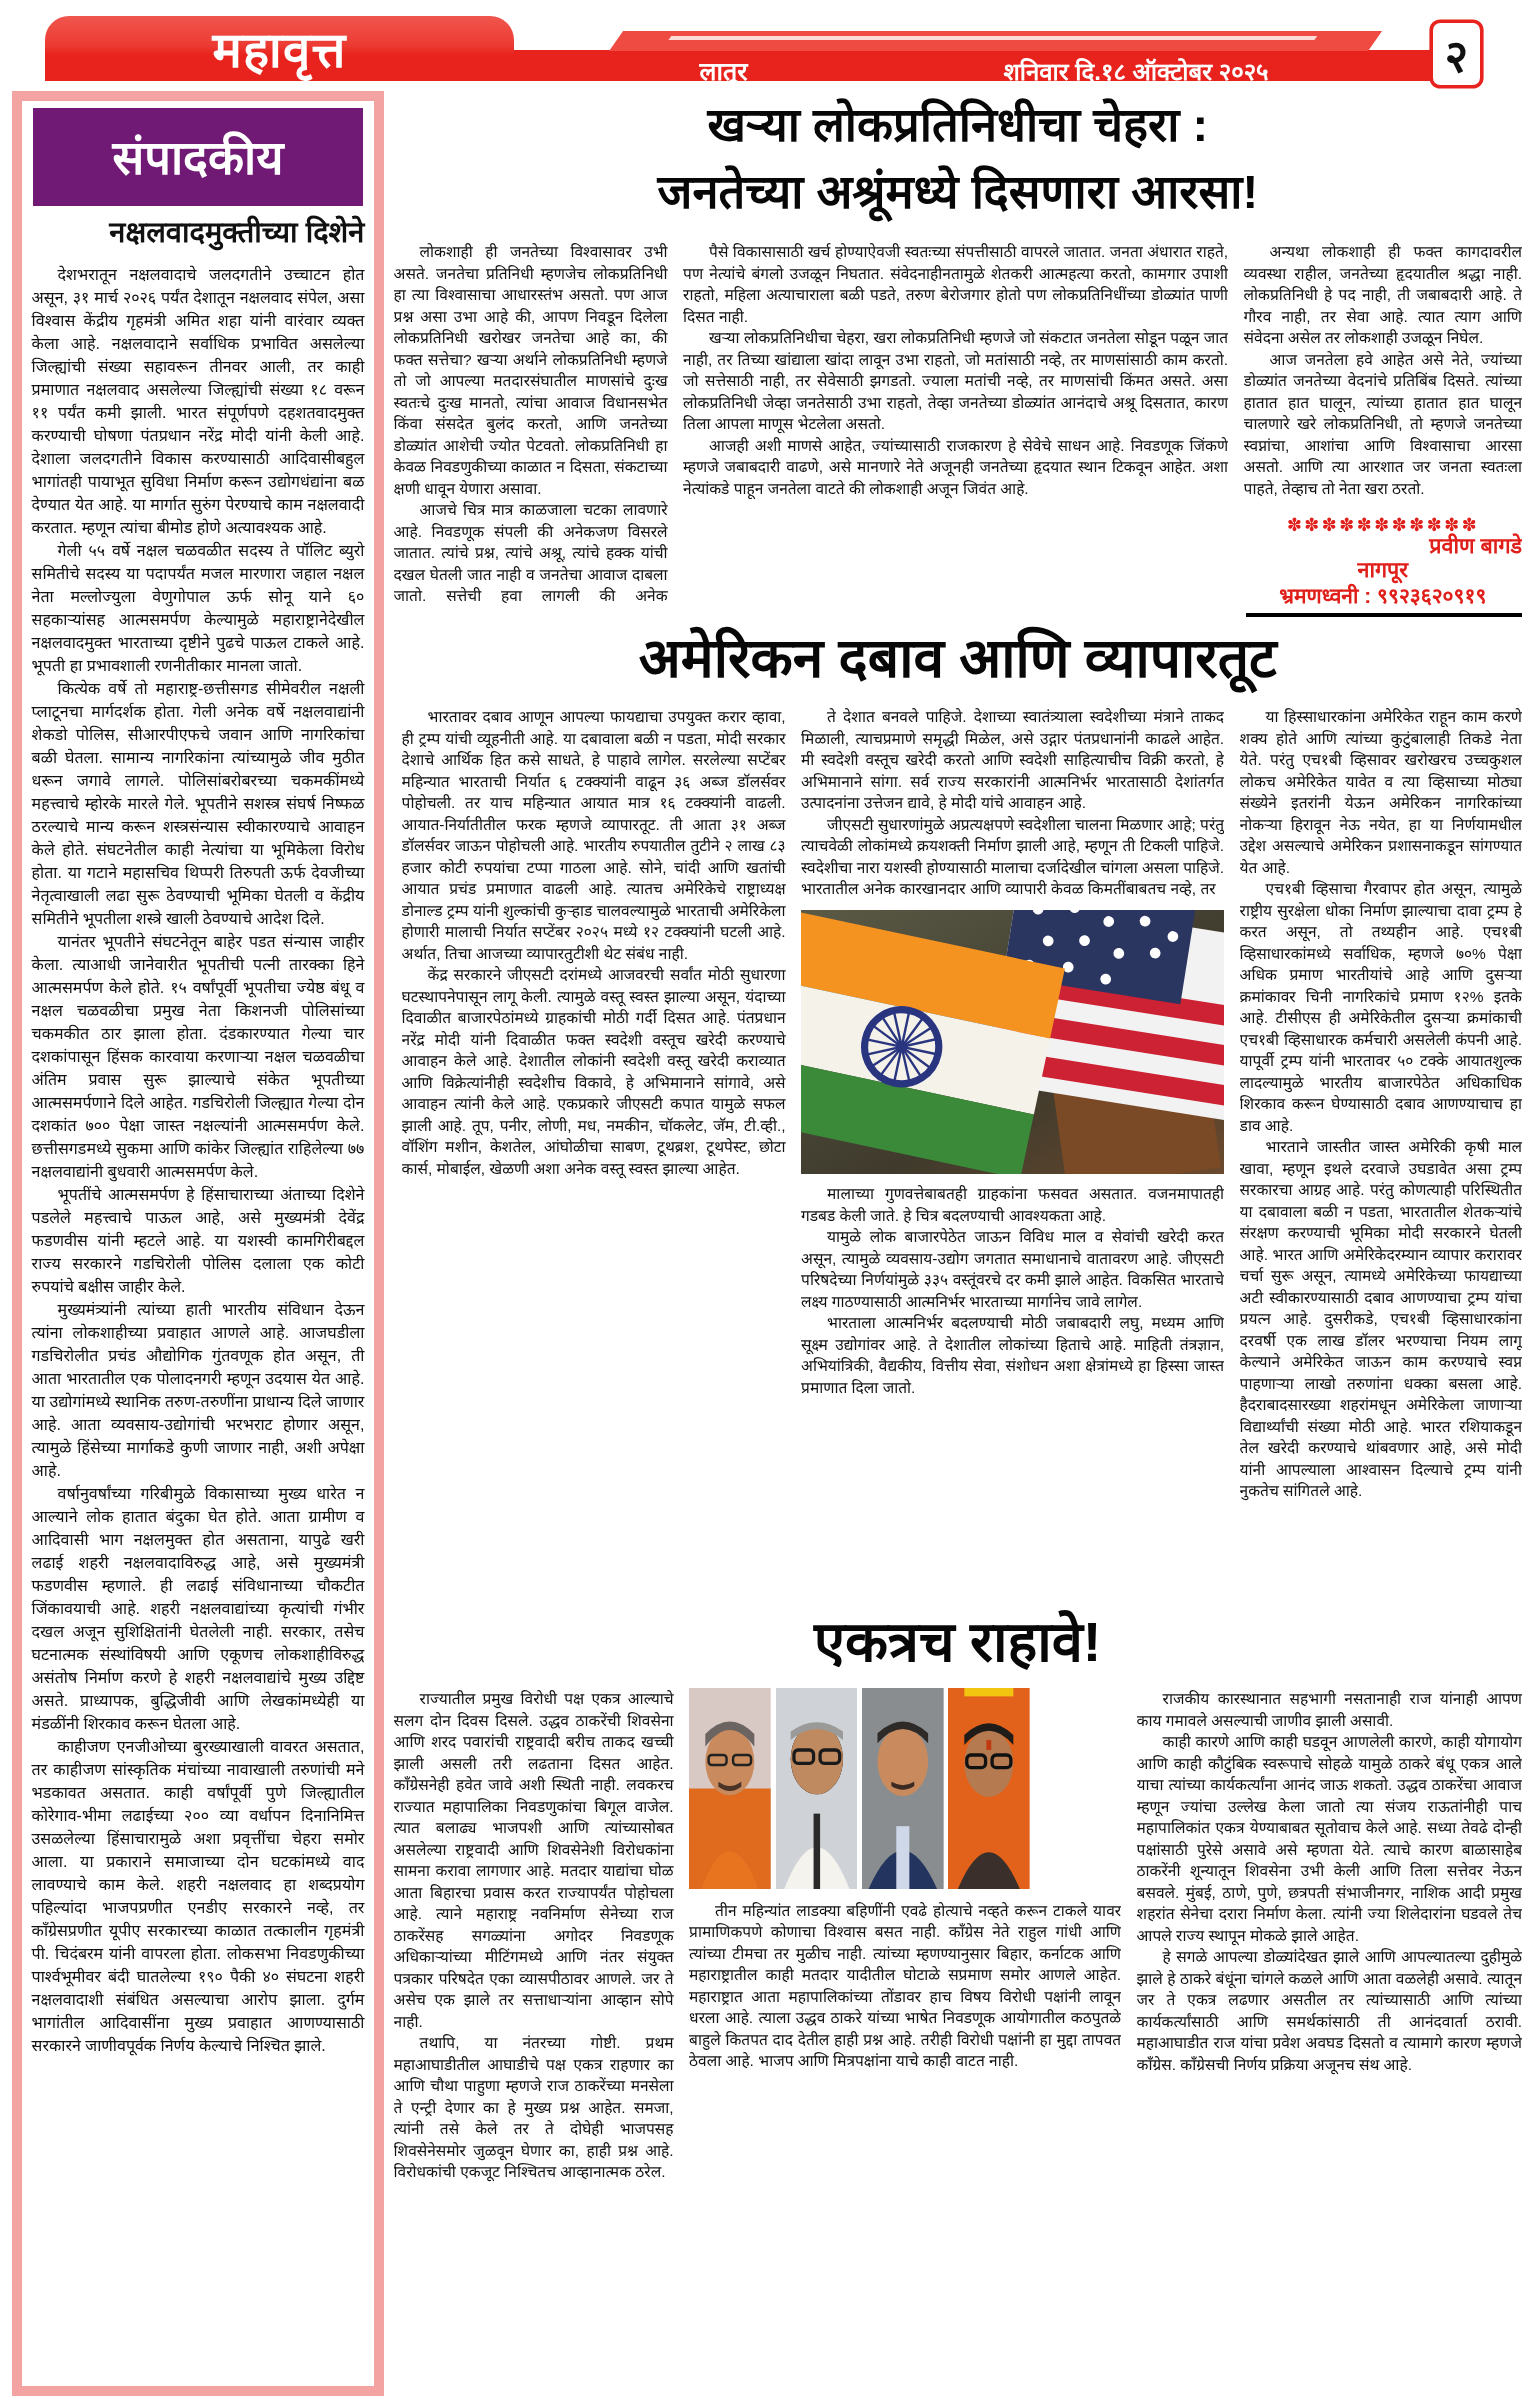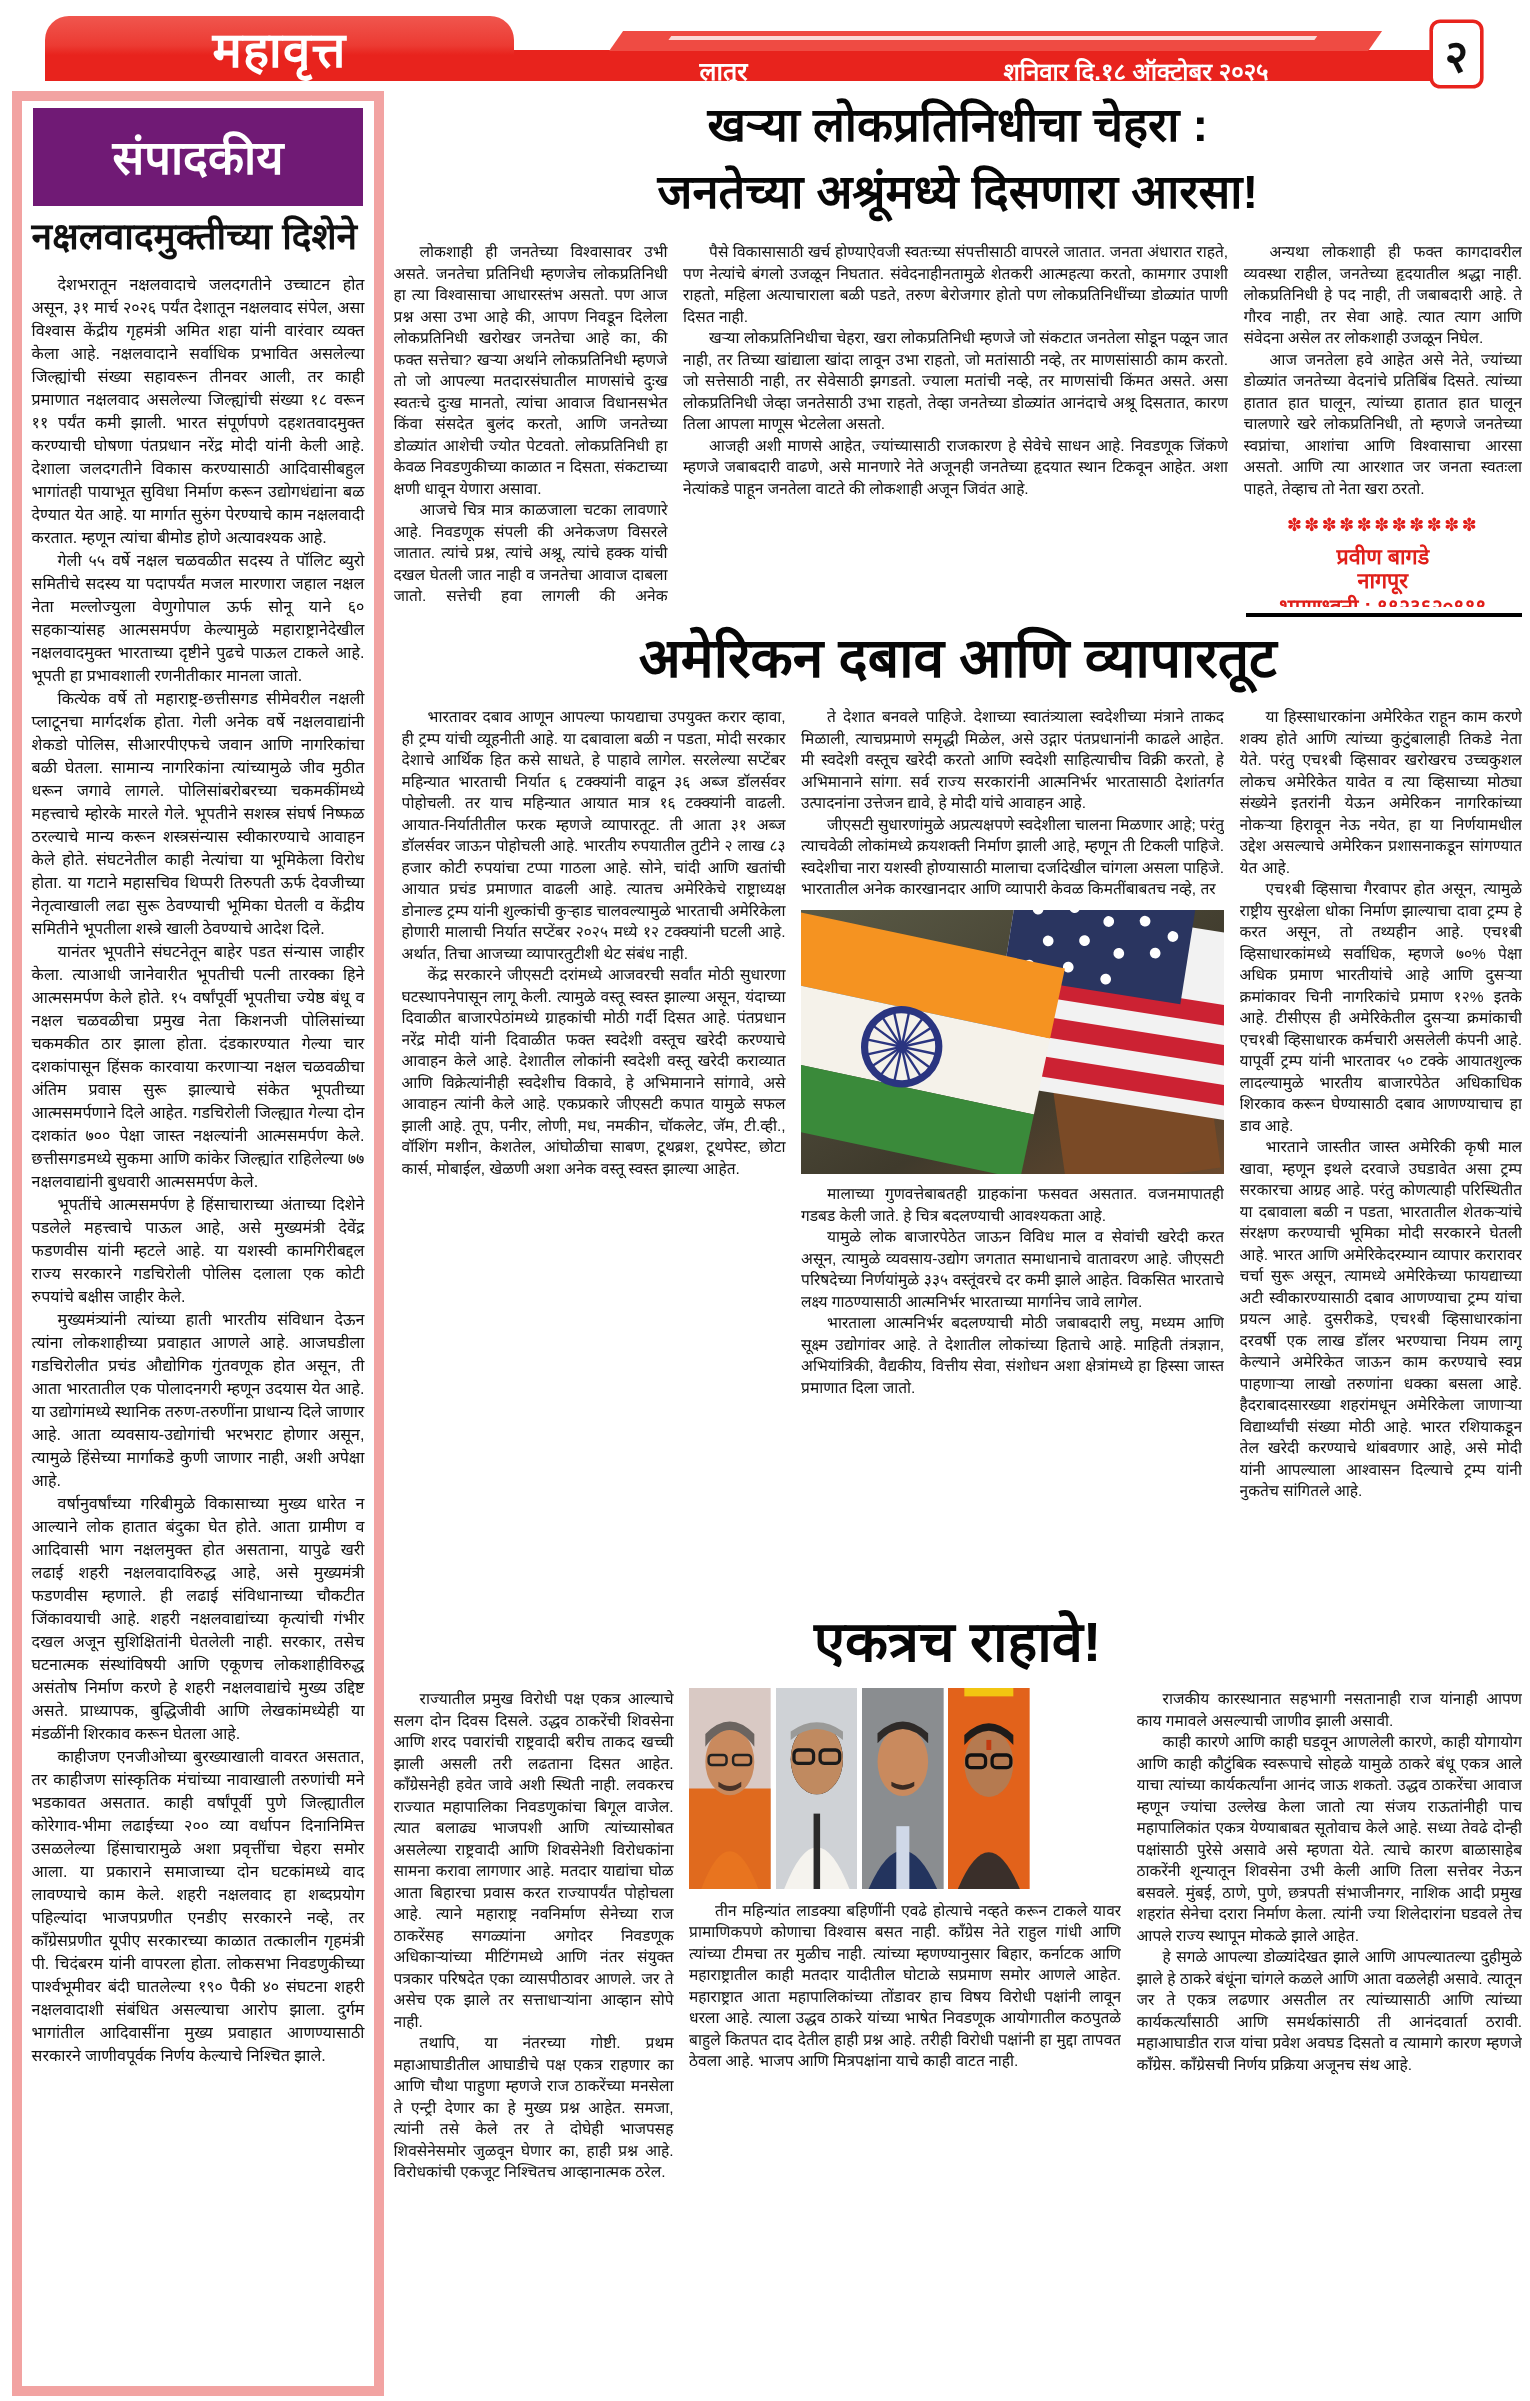--- a/index.html
+++ b/index.html
@@ -21,21 +21,21 @@
     font-size:45px;font-weight:bold;color:#111;}
 
   
   .content{position:absolute;left:12px;top:91px;width:1510px;height:2305px;display:flex;gap:9.6px;}
 
   
   .editorial{flex:none;width:372px;box-sizing:border-box;border:10.8px solid #f2a3a2;
     padding:4.8px 9.6px;overflow:hidden;background:#fff;}
   .ed-label{background:#701a75;color:#fff;font-size:47px;font-weight:bold;text-align:center;
     padding:15.5px 0 18px 0;margin:2.4px 1.2px 6px 1.2px;}
-  .ed-title{font-size:37px;line-height:1.25;font-weight:bold;text-align:left;color:#111;margin:8.4px 0 13px 0;}
+  .ed-title{font-size:29px;line-height:1.25;font-weight:bold;text-align:right;color:#111;margin:8.4px 0 13px 0;}
   .ed-body{font-size:16px;line-height:23px;text-align:justify;color:#111;}
 
   .para{margin:0;text-indent:26px;}
 
   
   .articles{flex:1;display:flex;flex-direction:column;overflow:hidden;}
   .a-head{font-weight:bold;color:#070707;text-align:center;}
   .a1-head{font-size:47px;line-height:1.42;margin:1.2px 0 15.5px 0;}
   .a2-head{font-size:55px;line-height:1.1;margin:10.8px 0 18px 0;}
   .a3-head{font-size:56px;line-height:1.1;margin:9.6px 0 15.5px 0;}
@@ -43,21 +43,21 @@
   .cols{display:flex;gap:15.5px;overflow:hidden;}
   .col{text-align:justify;font-size:15.5px;line-height:21.5px;color:#111;overflow:hidden;}
 
   .a1-cols{height:366px;}
   .a1-c1{flex:none;width:274px;}
   .a1-c2{flex:none;width:545px;}
   .a1-c3{flex:1;}
 
   .author{margin-top:15.5px;text-align:center;color:#e01f1a;font-weight:bold;}
   .author .stars{font-size:18px;letter-spacing:2.4px;}
-  .author .a-name{font-size:21.5px;margin-top:11px;}
+  .author .a-name{font-size:21.5px;margin-top:0;text-align:right;}
   .author .a-city{font-size:21.5px;margin-top:2.4px;}
   .author .a-phone{font-size:21px;margin-top:3.6px;}
 
   .rule1{border:none;border-top:4.8px solid #000;width:276px;margin:6px 0 0 auto;}
 
   .a2-cols{height:895px;}
   .a2-c1{flex:none;width:384px;margin-left:8px;}
   .a2-c2{flex:none;width:423px;}
   .a2-c3{flex:1;}
 

